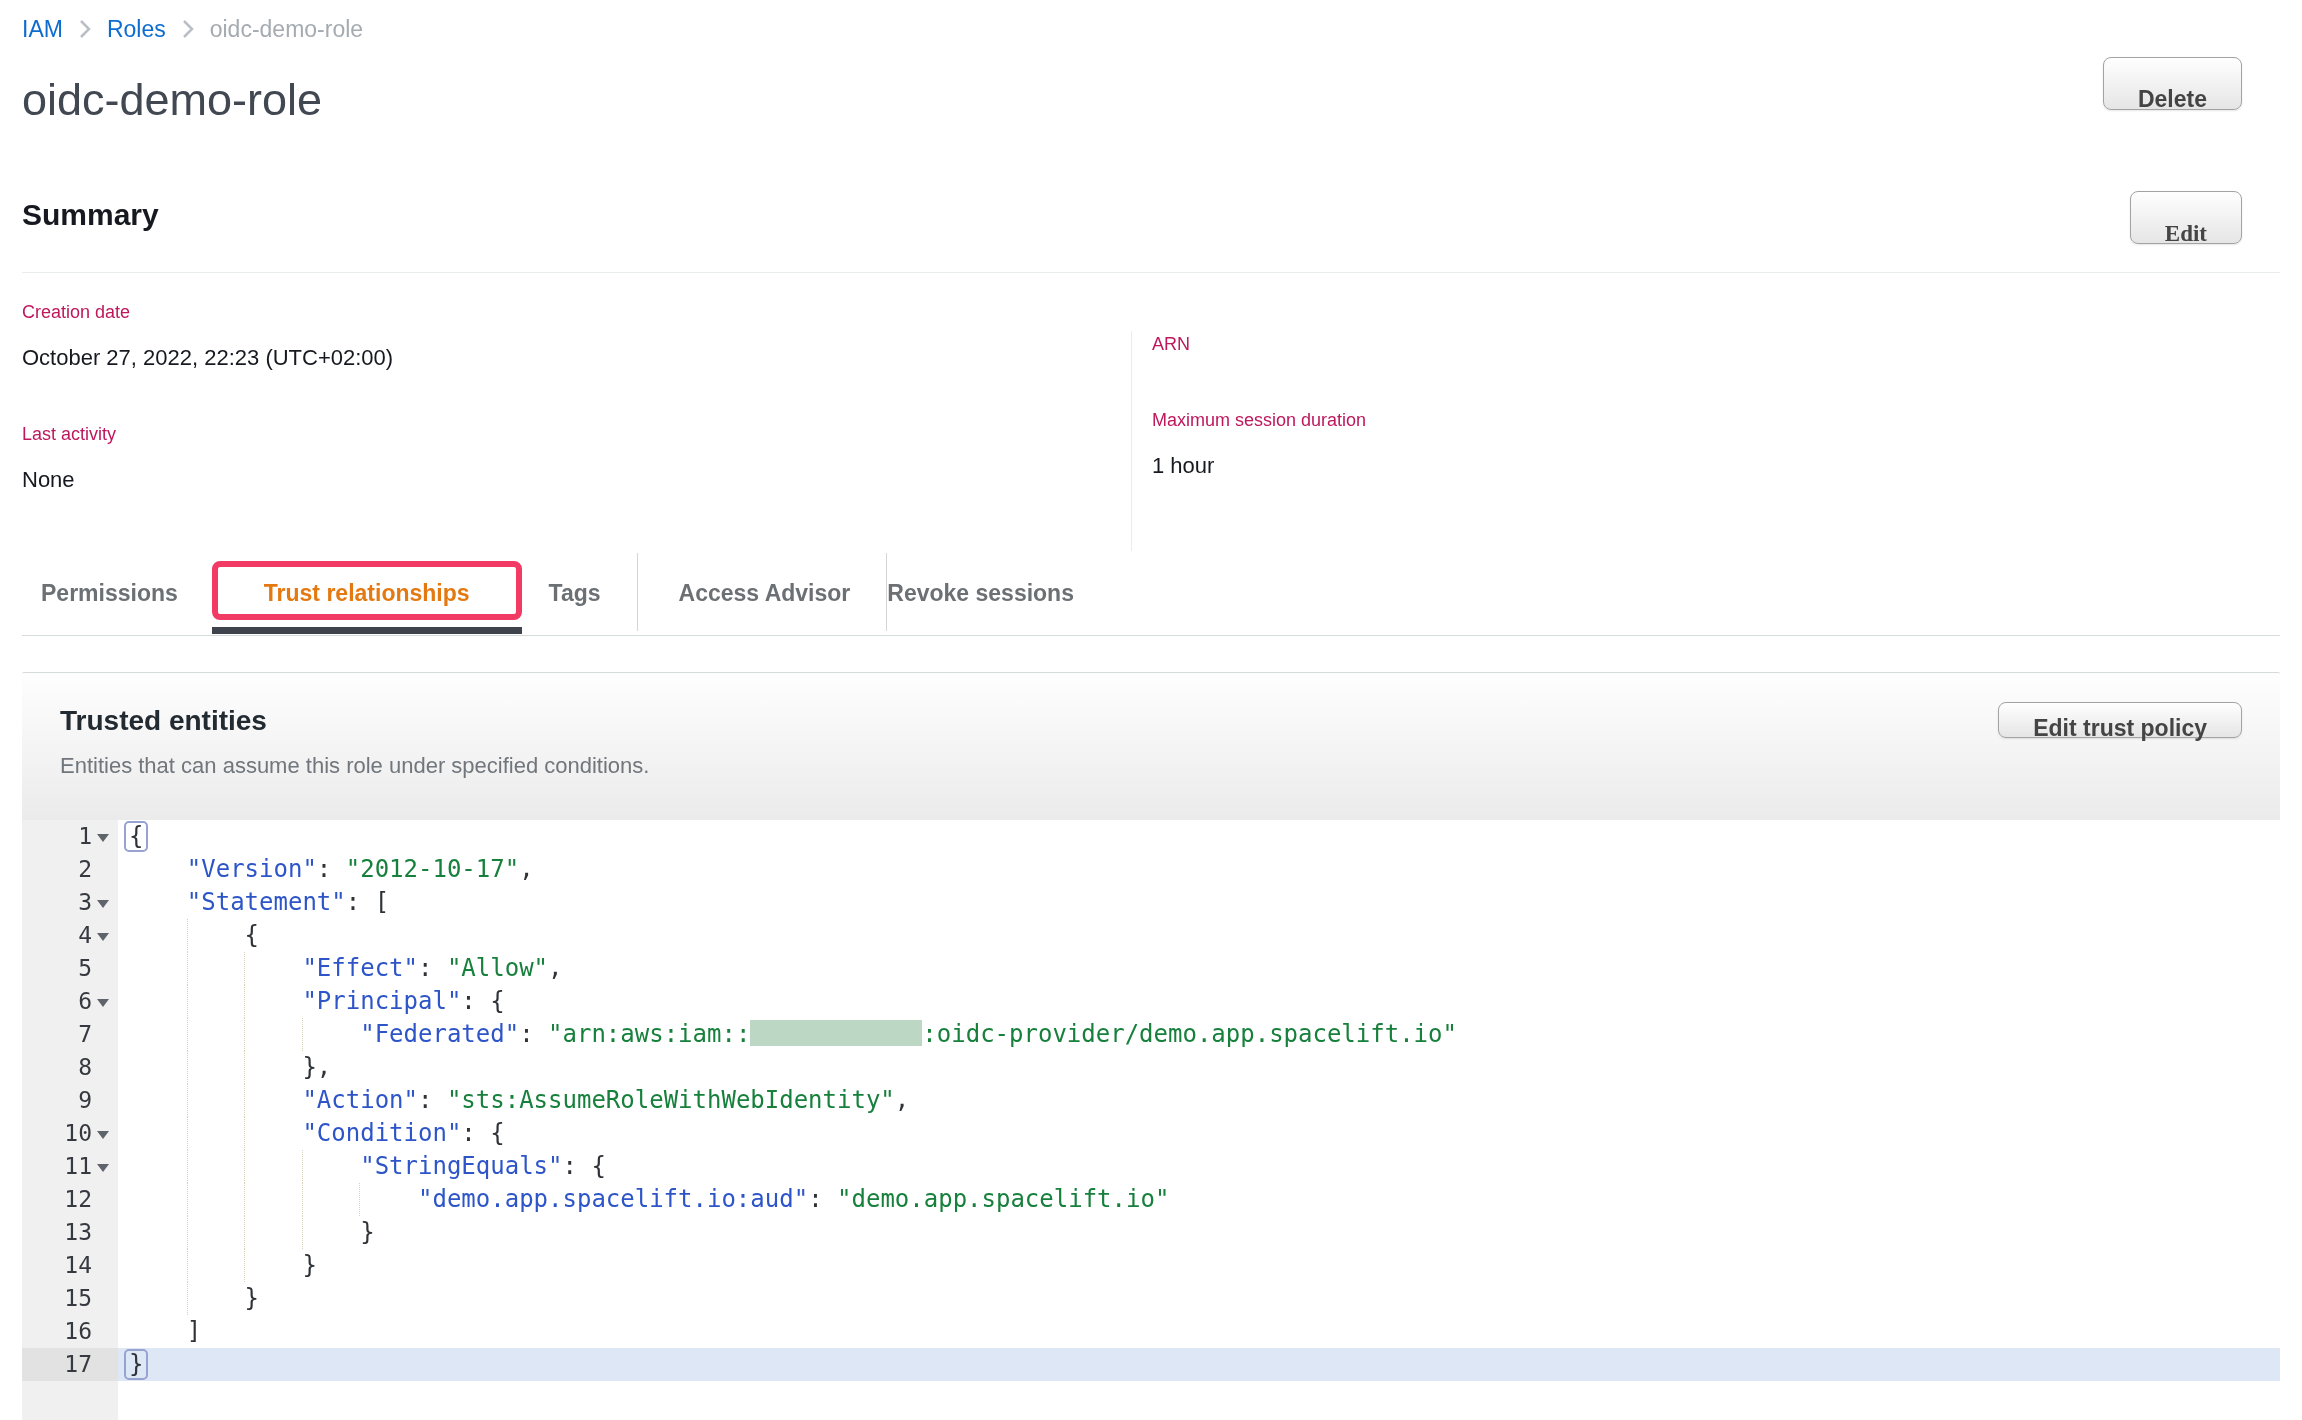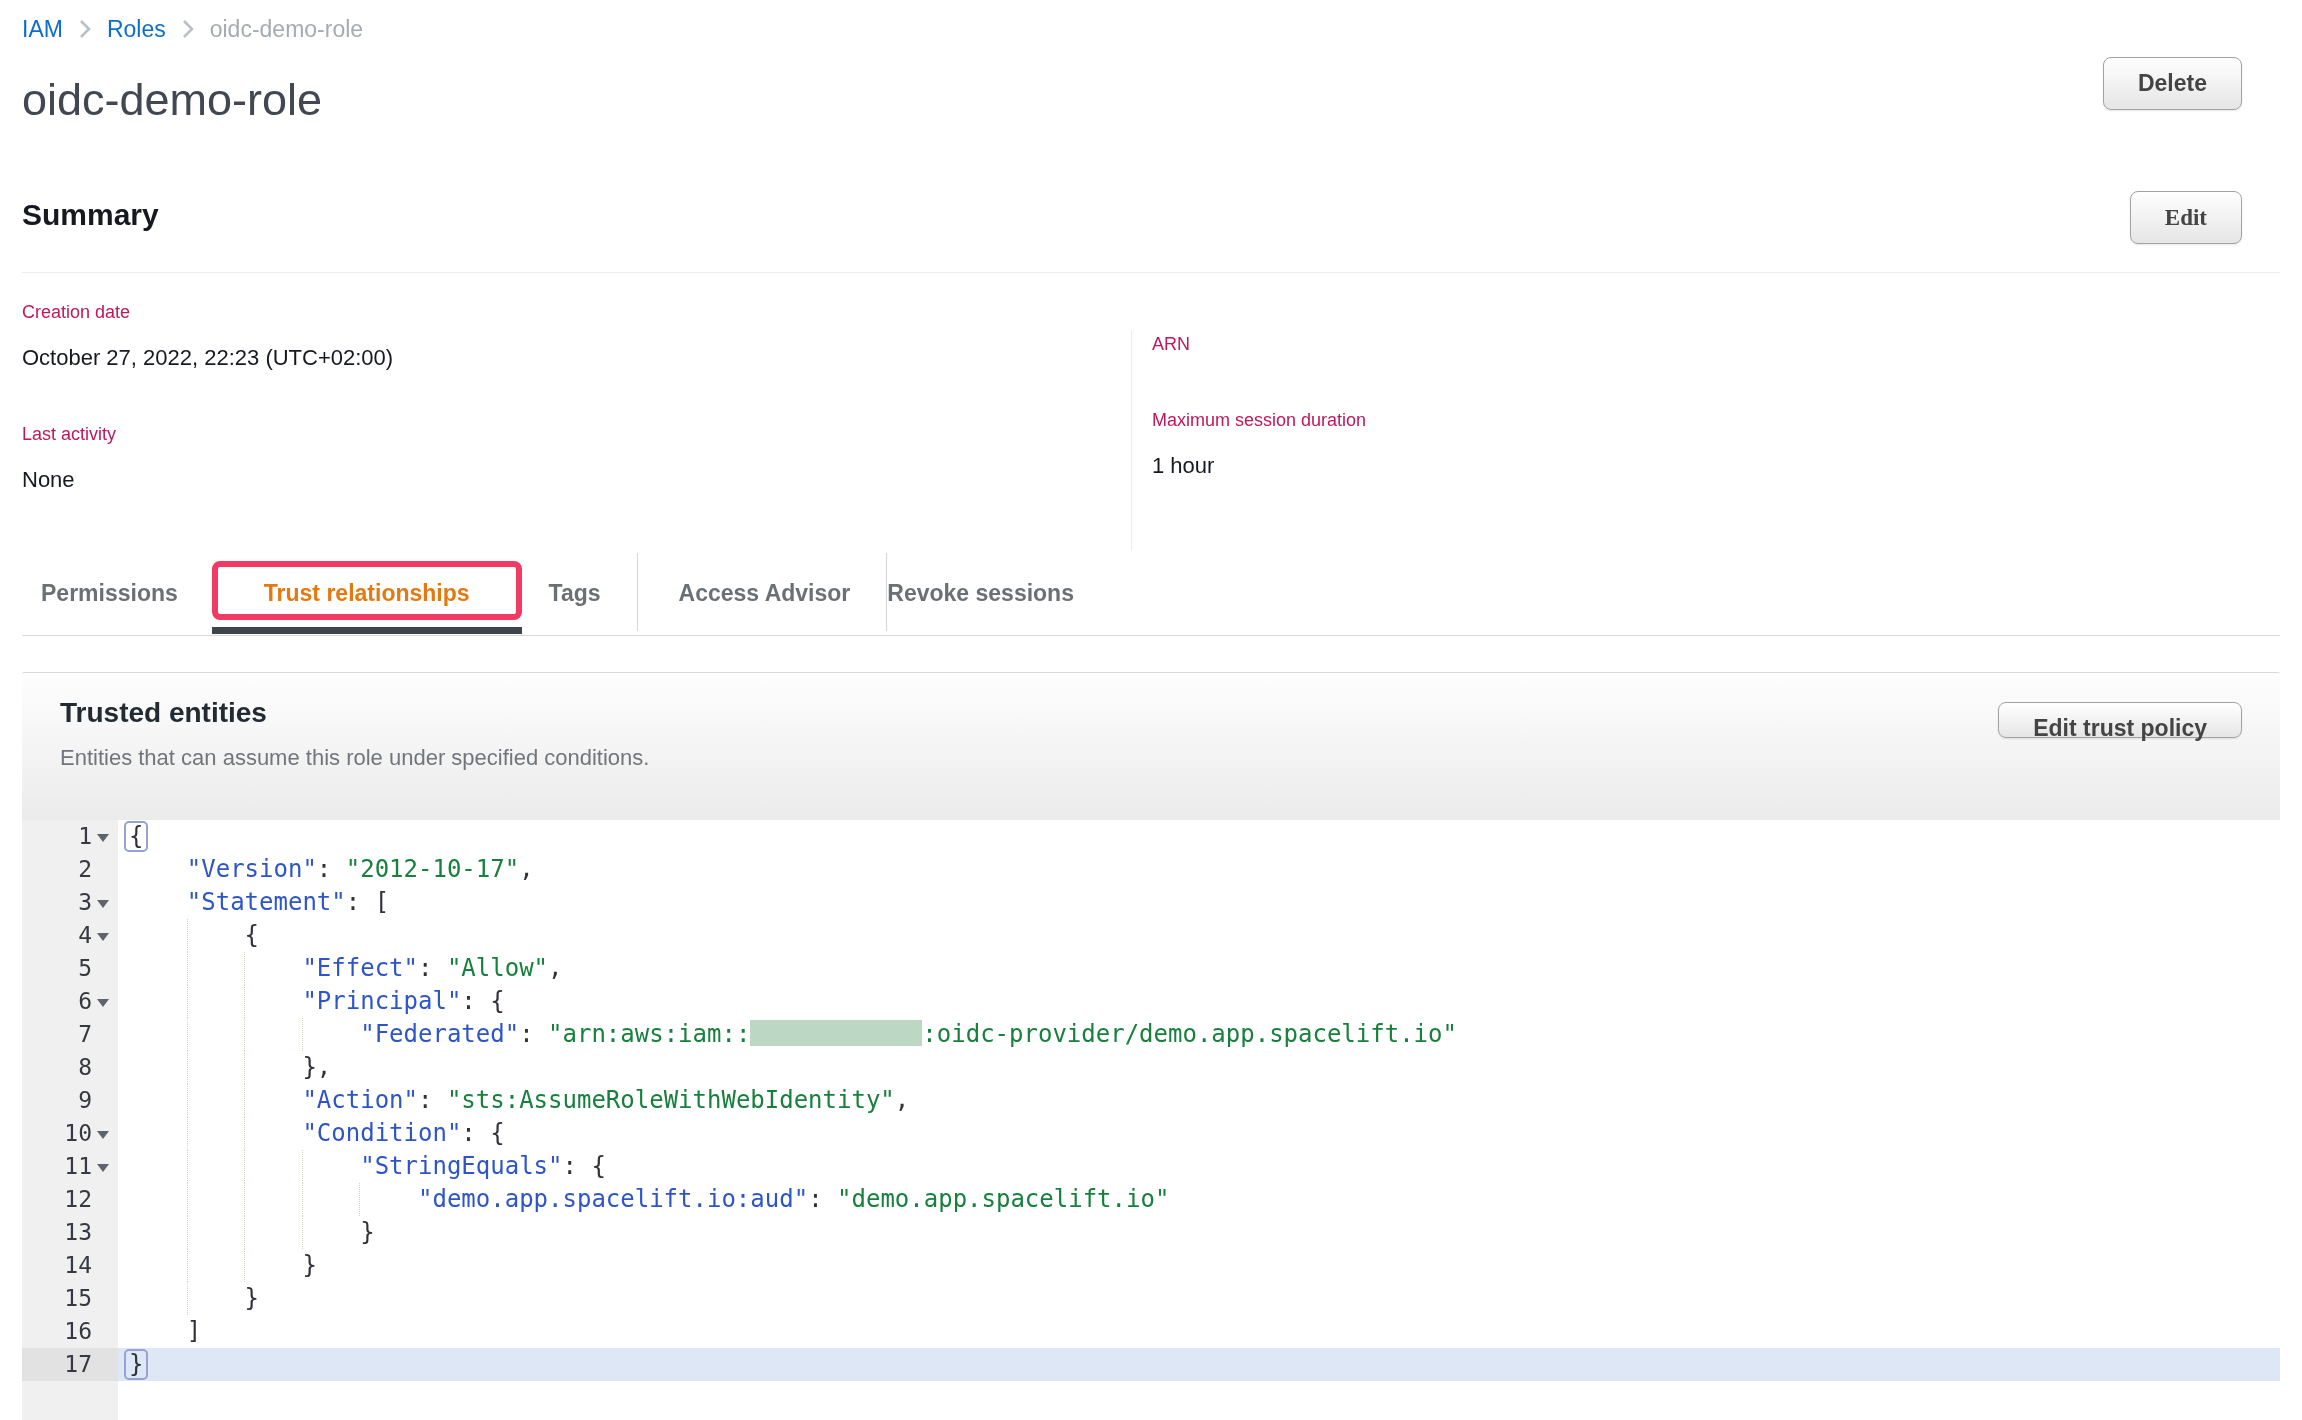--- a/index.html
+++ b/index.html
@@ -9,21 +9,21 @@
   
   .breadcrumb{display:flex;align-items:center;gap:16px;padding:10px 0 0 22px;font-size:23px;height:38px;}
   .crumb-link{color:#0d6ccf;text-decoration:none;cursor:pointer;}
   .crumb-current{color:#a5abb1;}
   .chev svg{display:block;}
 
   
   .page-title{margin:26px 0 0 22px;font-size:45px;font-weight:400;color:#424852;line-height:52px;}
   .btn{position:absolute;right:60px;background:linear-gradient(180deg,#ffffff 0%,#e5e5e5 100%);
        border:1px solid #a3a3a3;border-radius:8px;font-family:"Liberation Sans",sans-serif;
-       font-size:23px;font-weight:700;color:#444;padding:0 34px;height:53px;line-height:51px;
+       font-size:23px;font-weight:700;color:#444;padding:16px 34px;height:53px;line-height:51px;
        box-shadow:0 1px 2px rgba(0,0,0,.1);cursor:pointer;}
   #btn-delete{top:57px;}
   #btn-edit{top:191px;font-family:Liberation Serif, serif;}
 
   
   .summary-heading{margin:72px 0 0 22px;font-size:30px;font-weight:700;color:#16191f;line-height:34px;}
   .rule{border:0;border-top:1px solid #eaeded;margin:40px 22px 0 22px;}
   .summary-grid{display:flex;margin:0 22px;padding-top:26px;min-height:252px;}
   .sum-col1{width:1109px;box-sizing:border-box;}
   .sum-col2{flex:1;border-left:1px solid #eaeded;padding-left:20px;margin-top:32px;}
@@ -54,21 +54,21 @@
   .tab-divider{width:1px;height:78px;background:#d5d5d5;align-self:flex-start;margin-top:2px;}
   .tdiv1{margin-left:36px;}
   .tab-aa{margin-left:41px;}
   .tdiv2{margin-left:36px;}
   .tab-rs{}
 
   
   .panel{margin:36px 22px 0 22px;position:relative;}
   .panel-header{position:relative;height:148px;box-sizing:border-box;
         background:linear-gradient(180deg,#fefefe 0%,#ebebeb 100%);
-        border-top:1px solid #d5dbdb;border-radius:2px 2px 0 0;padding:24px 38px 0 38px;}
+        border-top:1px solid #d5dbdb;border-radius:2px 2px 0 0;padding:32px 38px 0 38px;}
   .panel-title{font-size:28px;font-weight:700;color:#232b32;line-height:32px;}
   .panel-sub{font-size:22px;color:#70767c;margin-top:16px;line-height:26px;}
   #btn-edit-trust{position:absolute;right:38px;top:29px;background:linear-gradient(180deg,#ffffff 0%,#e5e5e5 100%);
         border:1px solid #a3a3a3;border-radius:8px;font-size:23px;font-weight:700;color:#444;
         font-family:"Liberation Sans",sans-serif;padding:0 34px;height:36px;line-height:50px;
         box-shadow:0 1px 2px rgba(0,0,0,.1);cursor:pointer;}
 
   
   .editor{background:#fff;font-family:"DejaVu Sans Mono",monospace;font-size:24px;cursor:text;}
   .erow{display:flex;height:33px;line-height:33px;}

